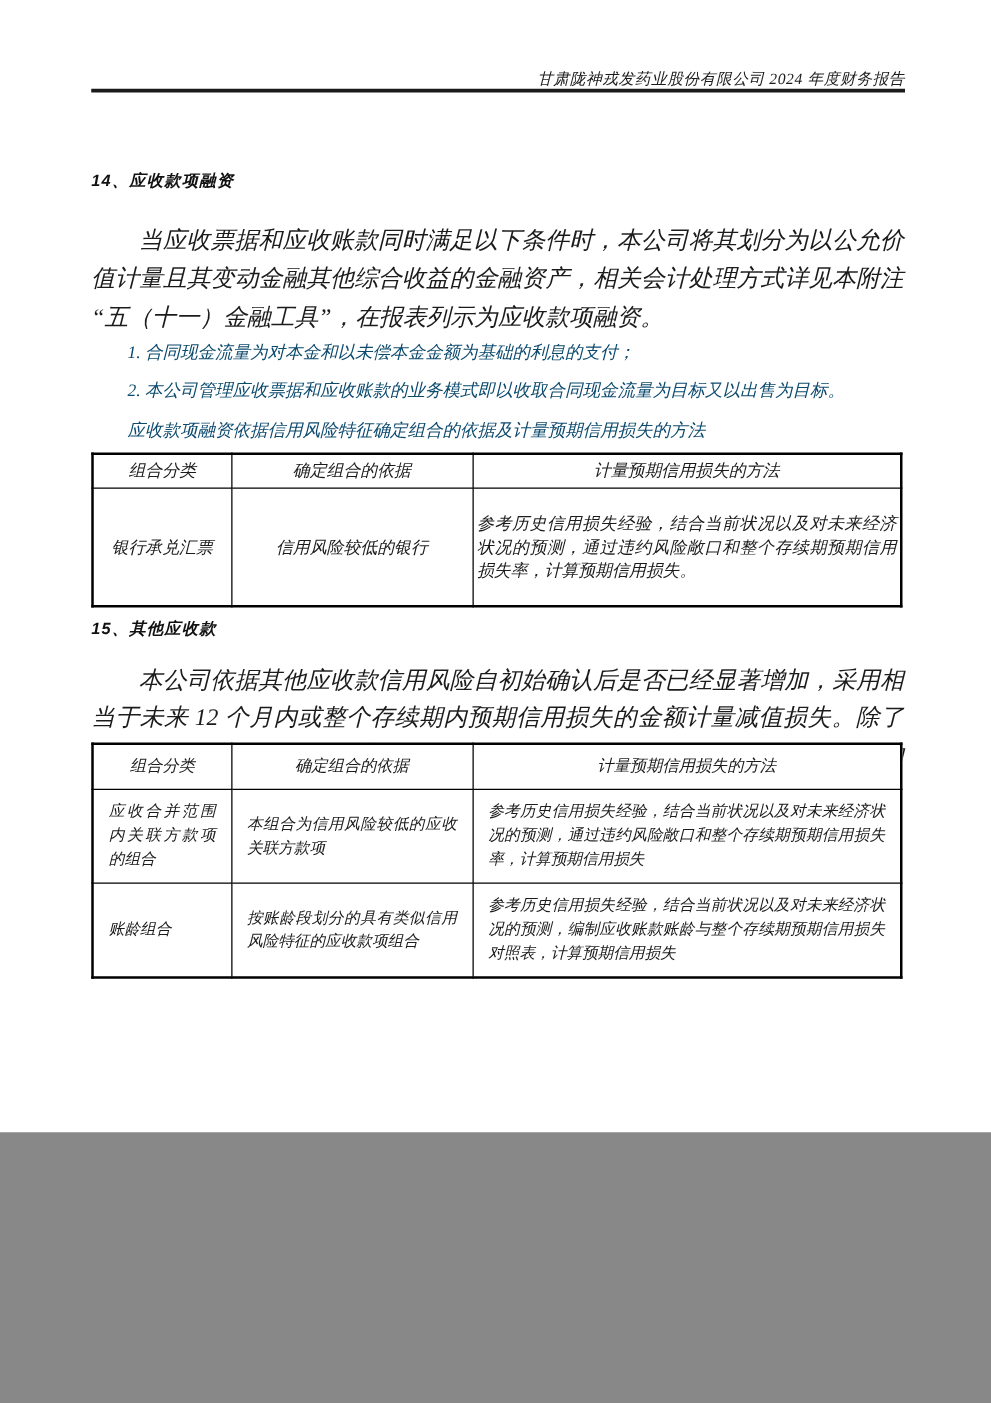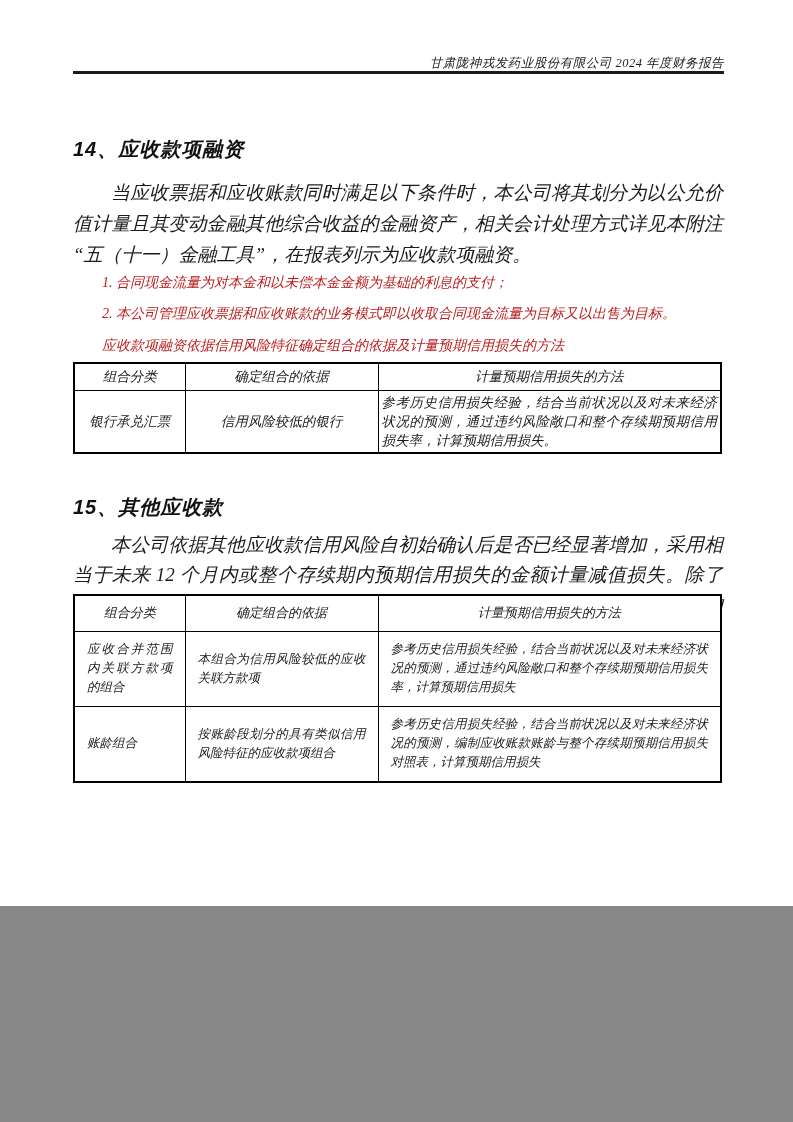--- a/index.html
+++ b/index.html
@@ -23,21 +23,21 @@
     letter-spacing: 0.5px;
   }
   .header-rule {
     position: absolute;
     top: 71px; left: 73px; width: 651px; height: 2.5px;
     background: #1a1a1a;
   }
   .sec-heading {
     position: absolute;
     left: 73px;
-    font-size: 20px;
+    font-size: 13px;
     font-weight: bold;
     font-family: "Liberation Sans", "DejaVu Sans", sans-serif;
     color: #111;
     letter-spacing: 1px;
   }
   .h14 { top: 136px; }
   .h15 { top: 494px; }
   .body-par {
     position: absolute;
     left: 73px; width: 650px;
@@ -49,21 +49,21 @@
   }
   .par14 { top: 177px; }
   .par15 { top: 530px; line-height: 30px; }
   .body-line {
     position: absolute;
     left: 73px; width: 650px;
     padding-left: 29px;
     box-sizing: border-box;
     font-size: 14px;
     line-height: 31px;
-    color: #b91c1c;
+    color: #0c4a6e;
     white-space: nowrap;
   }
   .li1 { top: 267px; }
   .li2 { top: 298px; }
   .tintro { top: 330px; }
   table.doc-table {
     position: absolute;
     left: 73px;
     border-collapse: collapse;
     table-layout: fixed;
@@ -76,21 +76,21 @@
     padding: 2px 12px;
     box-sizing: border-box;
     font-weight: normal;
     color: #1b1b1b;
     overflow: hidden;
   }
   .t1 { top: 362px; width: 647px; font-size: 13.5px; }
   .t1 th { height: 27px; text-align: center; }
   .t1 td { height: 53px; line-height: 19px; }
   .t1 .c-center { text-align: center; }
-  .t1 .c-just { text-align: justify; padding: 2px 3px; }
+  .t1 .c-just { text-align: justify; padding: 18px 3px; }
   .t2 { top: 594px; width: 647px; font-size: 12.5px; }
   .t2 th { height: 36px; text-align: center; font-size: 13px; }
   .t2 td { line-height: 19px; }
   .t2 .r1 td { height: 75px; }
   .t2 .r2 td { height: 76px; }
   .t2 .r3 td { height: 77px; }
   .t2 .c-just { text-align: justify; }
   .col1 { width: 111px; }
   .col2 { width: 193px; }
   .col3 { width: 343px; }

